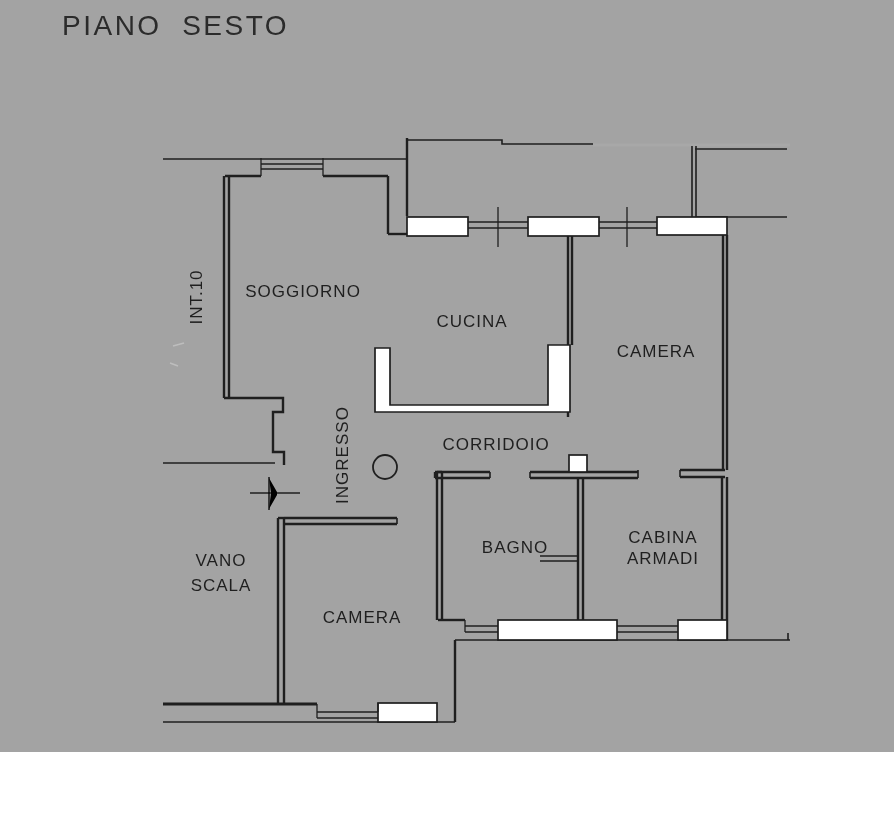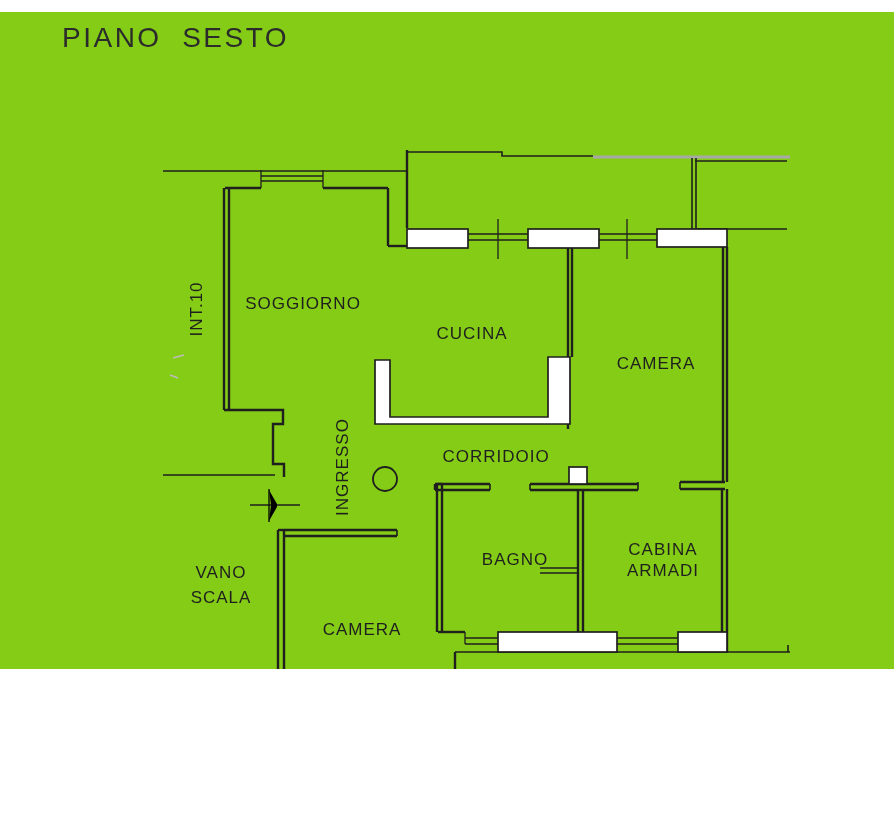--- a/index.html
+++ b/index.html
@@ -1,22 +1,21 @@
 <!DOCTYPE html>
 <html style="--wall: #1f1f1f; --rail: #a8a8a8; --door: #000000;"><head>
 <meta charset="utf-8">
 <style>
   html,body{margin:0;padding:0;background:#fff;}
   .page{
     position:relative;
-    width:894px;height:657px;
-    background:#84cc16;
+    width:894px;height:752px;
+    background:#a3a3a3;
     overflow:hidden;
     font-family:"Liberation Sans", sans-serif;
-    margin-top:12px;
   }
   .title{
     position:absolute;left:62px;top:10px;
     font-size:28px;letter-spacing:2.5px;
     color:#2b2b2b;white-space:pre;
     font-family:"Liberation Sans", sans-serif;
   }
   svg{position:absolute;left:0;top:0;}
   .t  path, .t line {stroke:var(--wall);stroke-width:1.6;fill:none;}
   .w  path {stroke:var(--wall);stroke-width:1.3;fill:none;}

